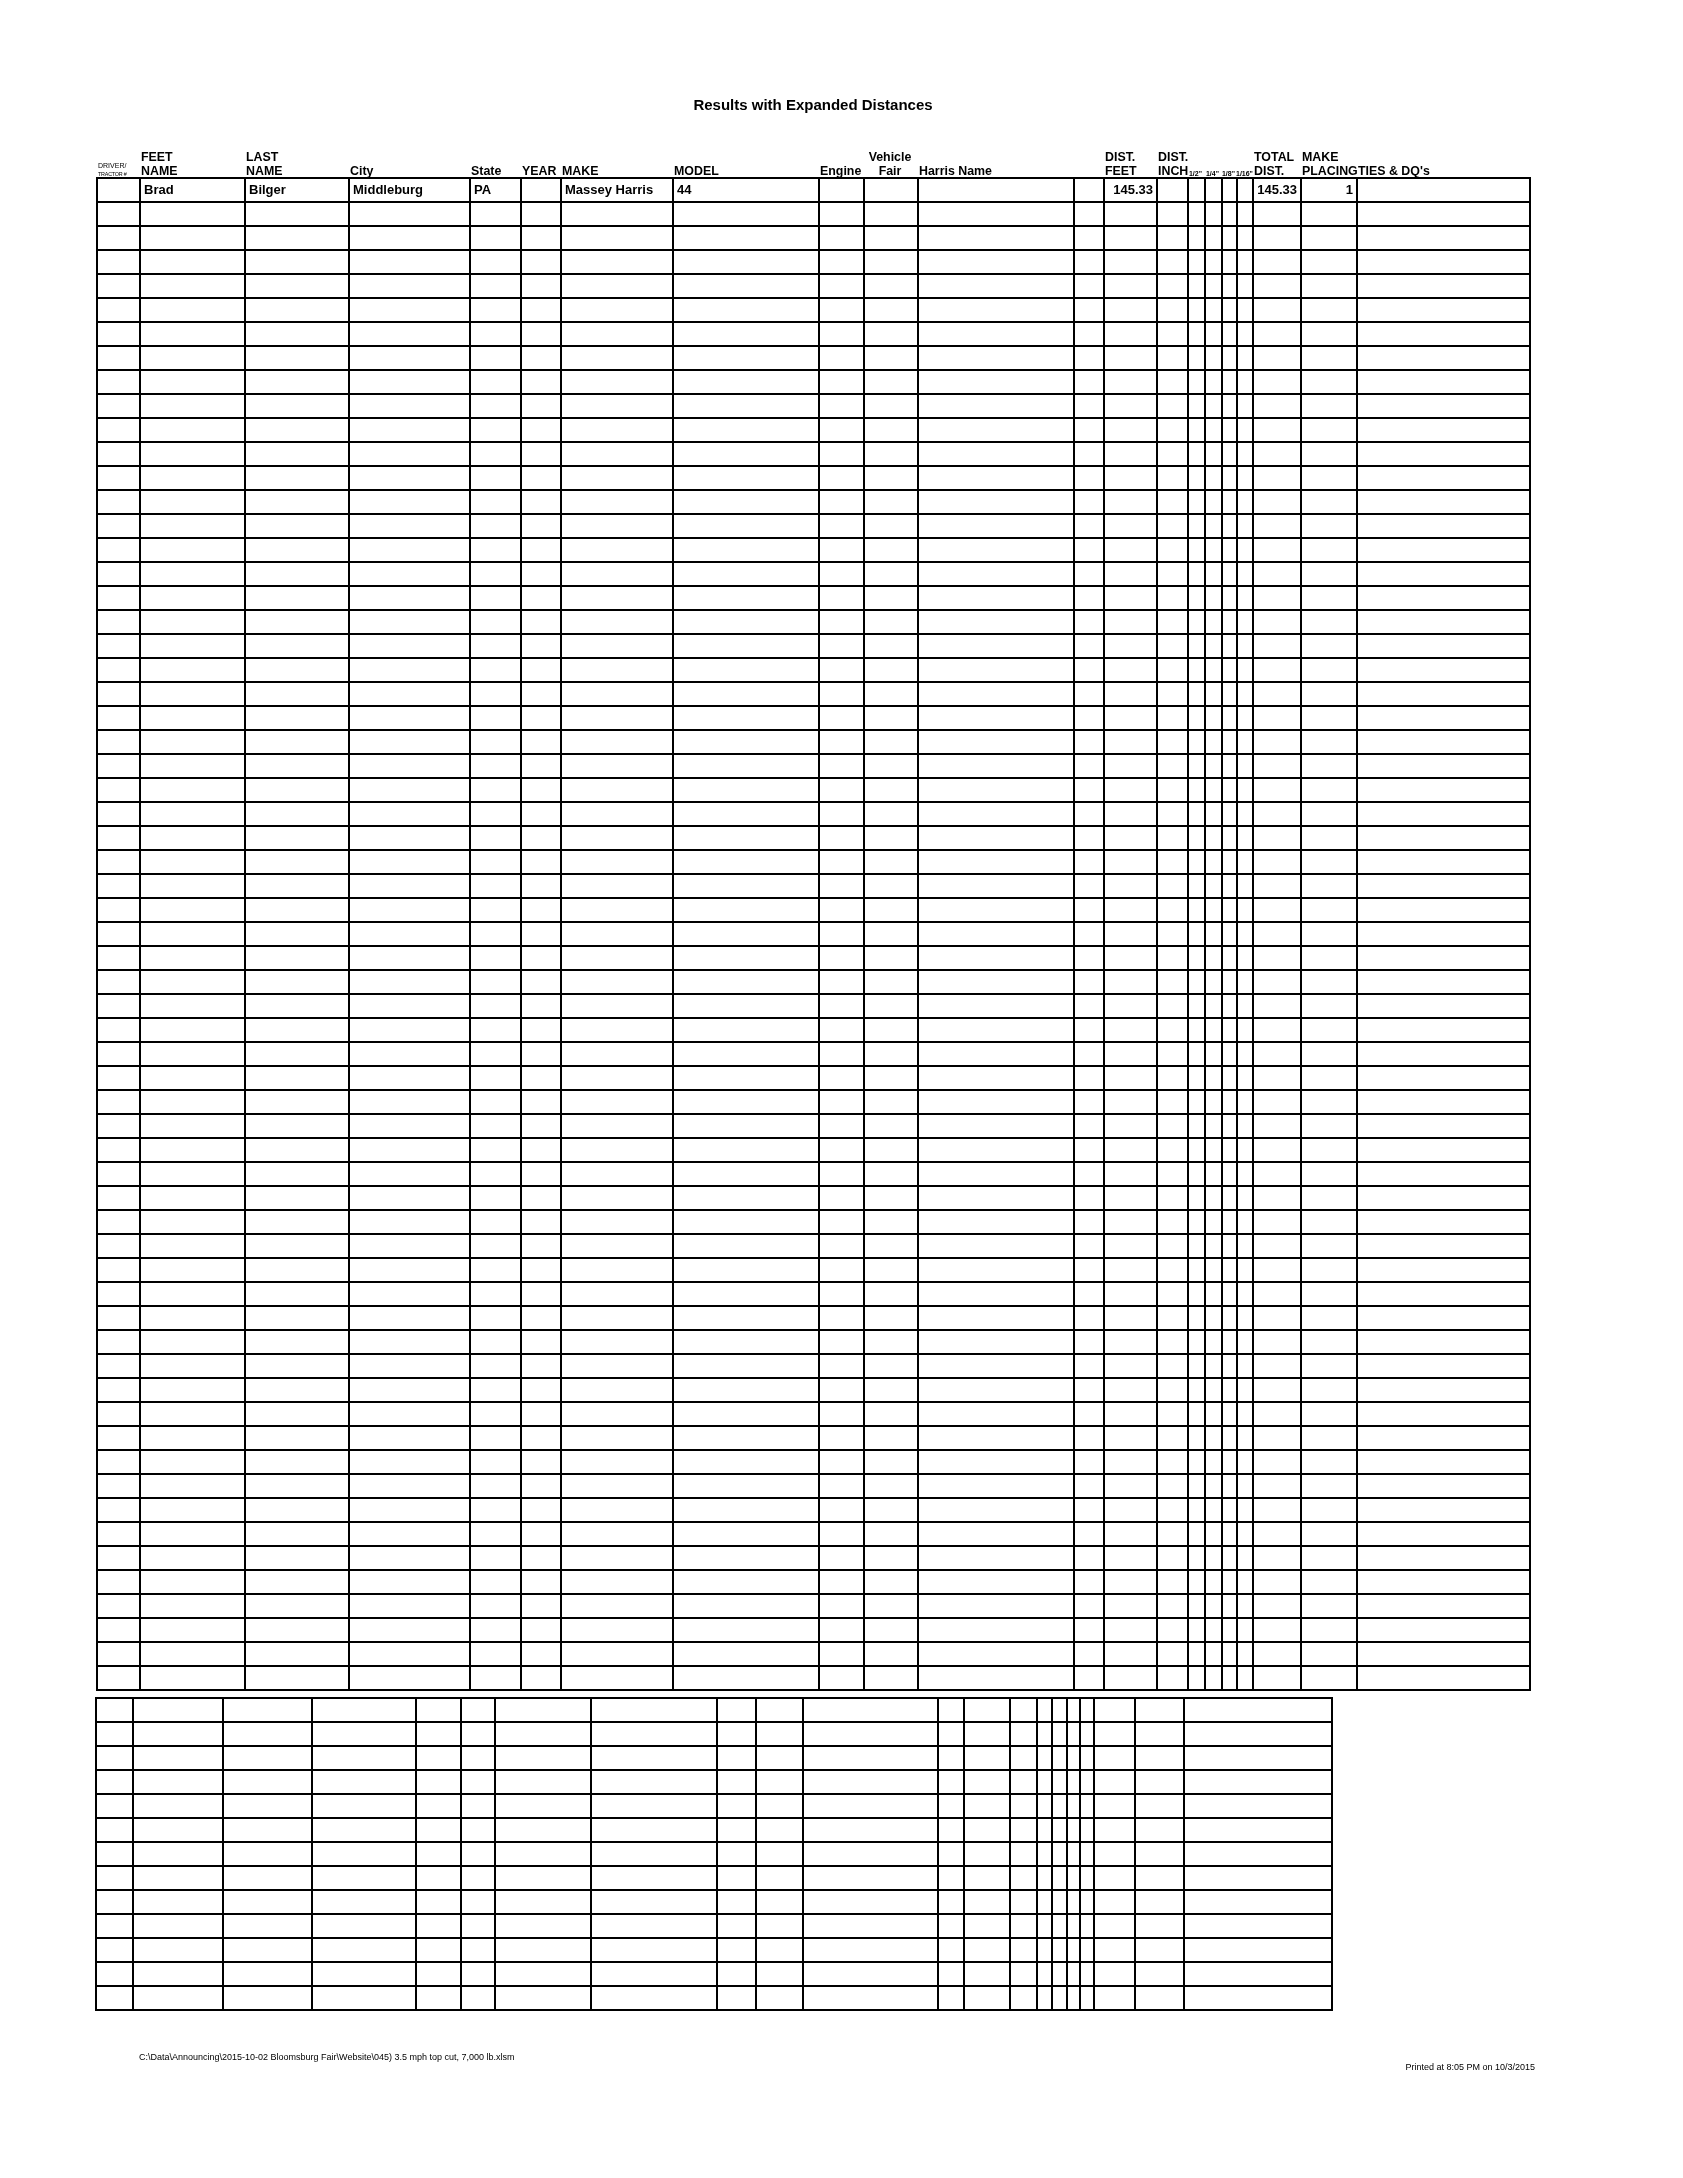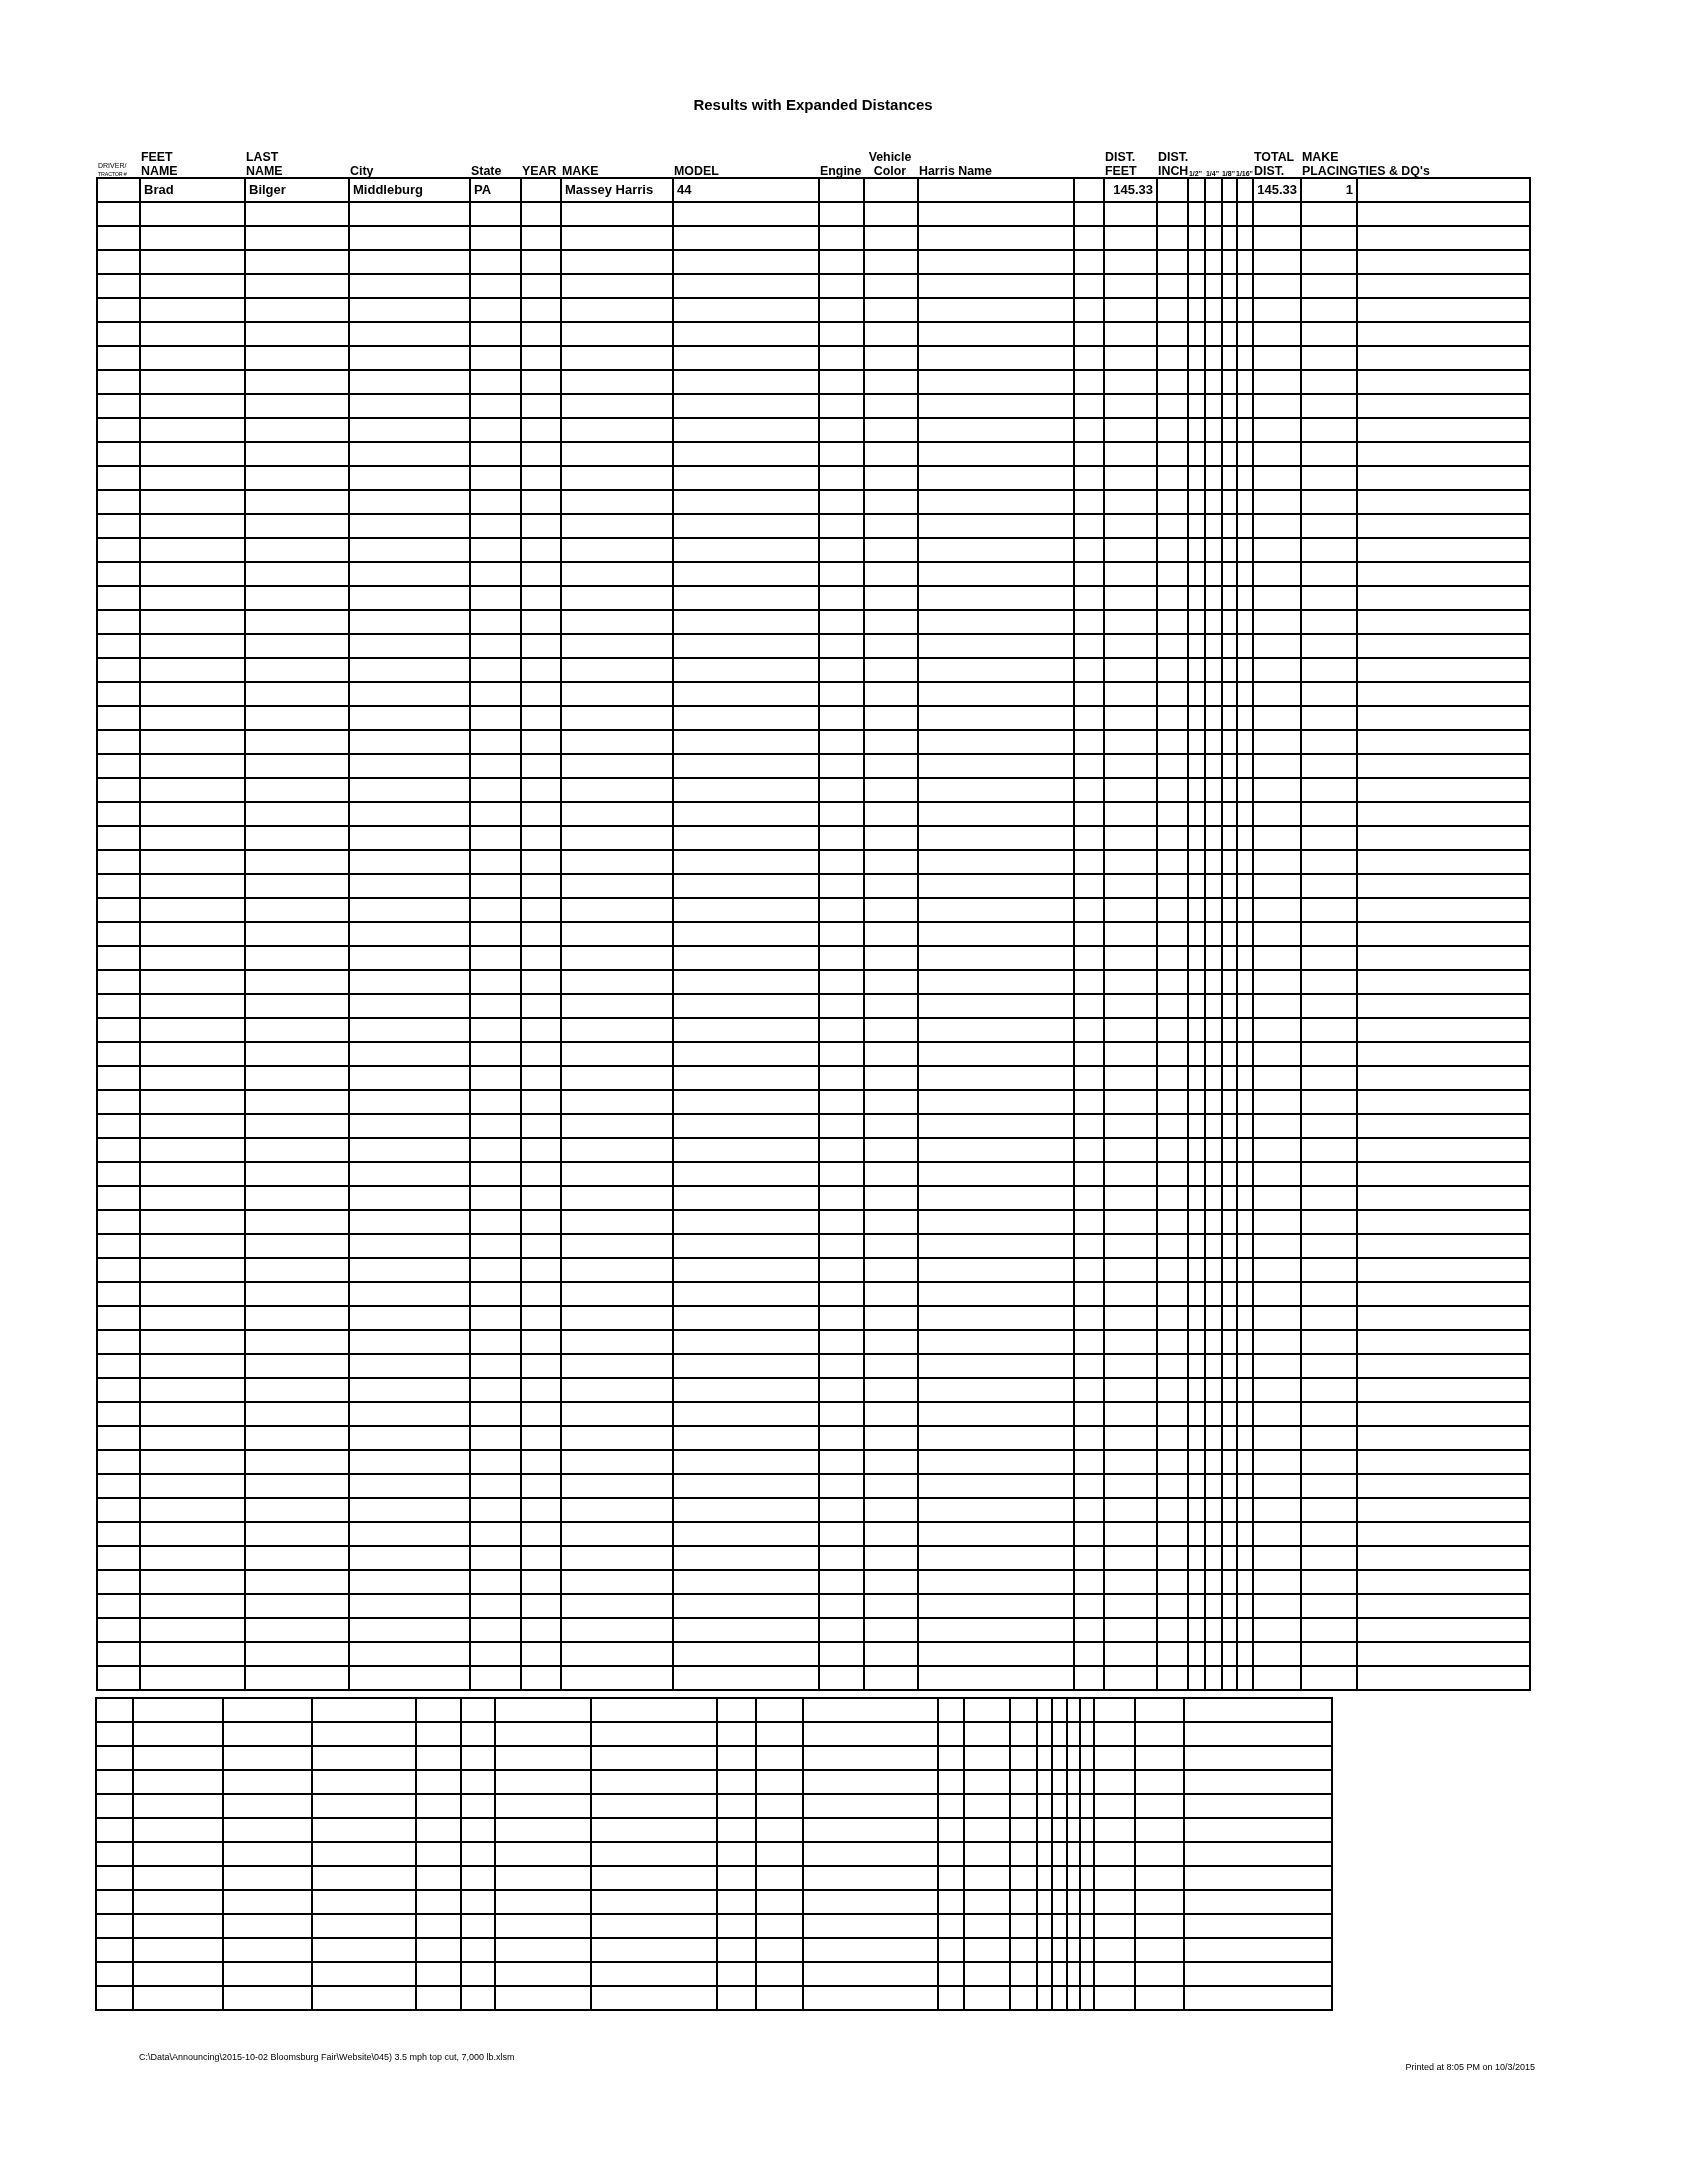--- a/index.html
+++ b/index.html
@@ -72,21 +72,21 @@
         <span class="l2">MAKE</span>
       </div>
       <div class="hcell " style="width: 146px;">
         <span class="l2">MODEL</span>
       </div>
       <div class="hcell " style="width: 45px;">
         <span class="l2">Engine</span>
       </div>
       <div class="hcell c" style="width: 54px;">
         <span class="l1">Vehicle</span>
-        <span class="l2">Color</span>
+        <span class="l2">Fair</span>
       </div>
       <div class="hcell " style="width: 156px;">
         <span class="l2">Harris Name</span>
       </div>
       <div class="hcell " style="width: 30px;"></div>
       <div class="hcell " style="width: 53px;">
         <span class="l1">DIST.</span>
         <span class="l2">FEET</span>
       </div>
       <div class="hcell " style="width: 31px;">

